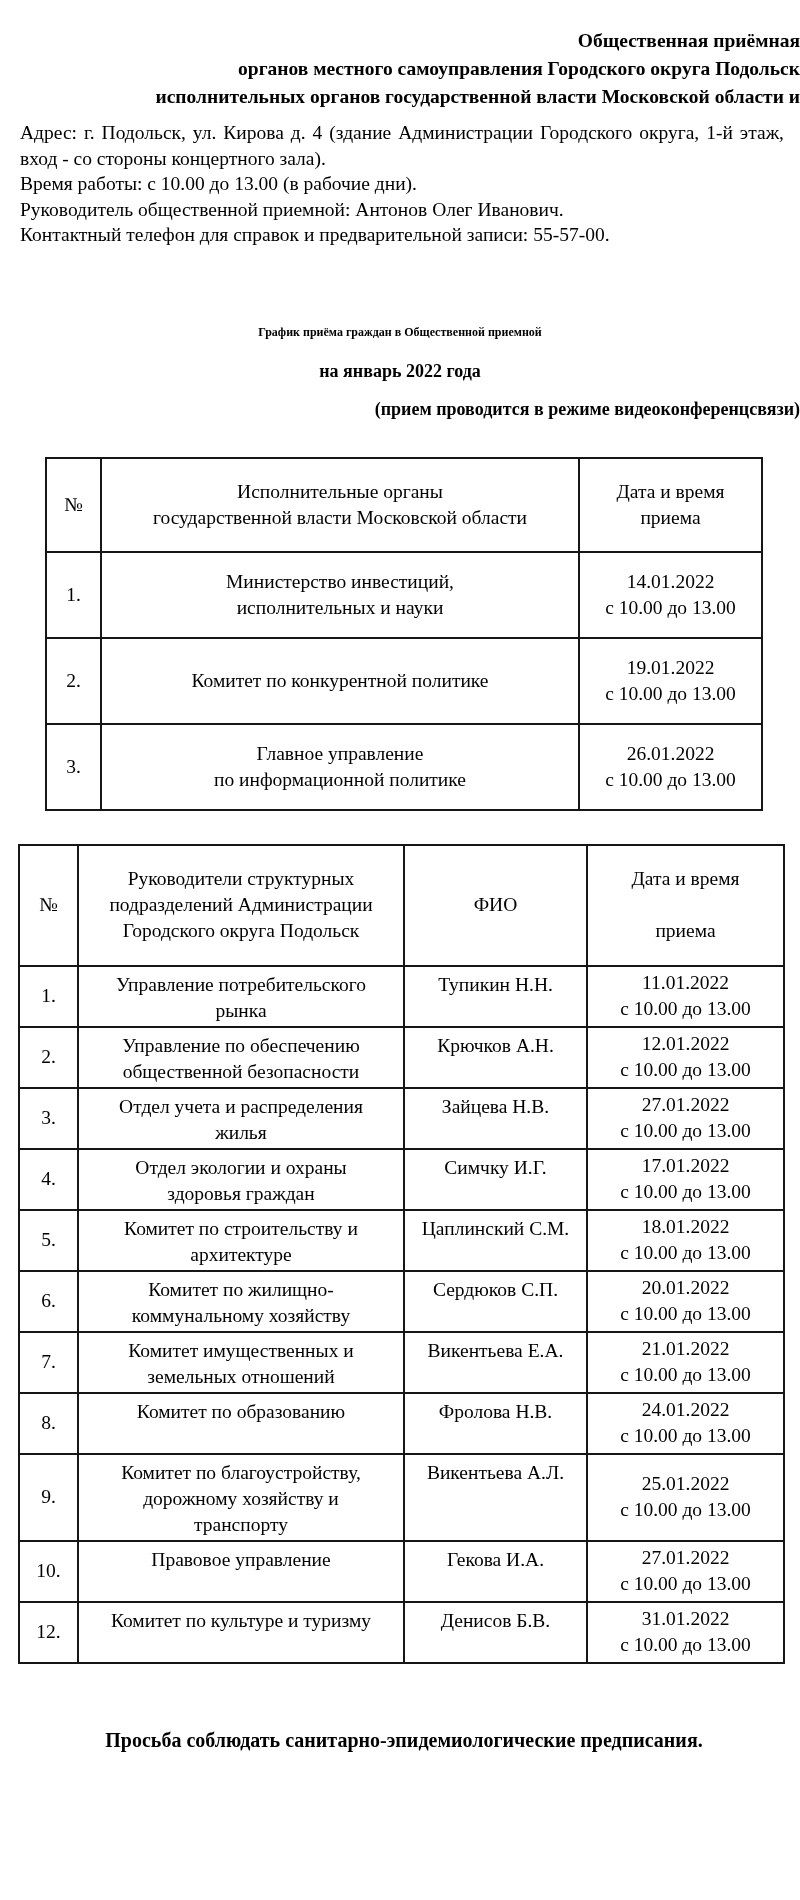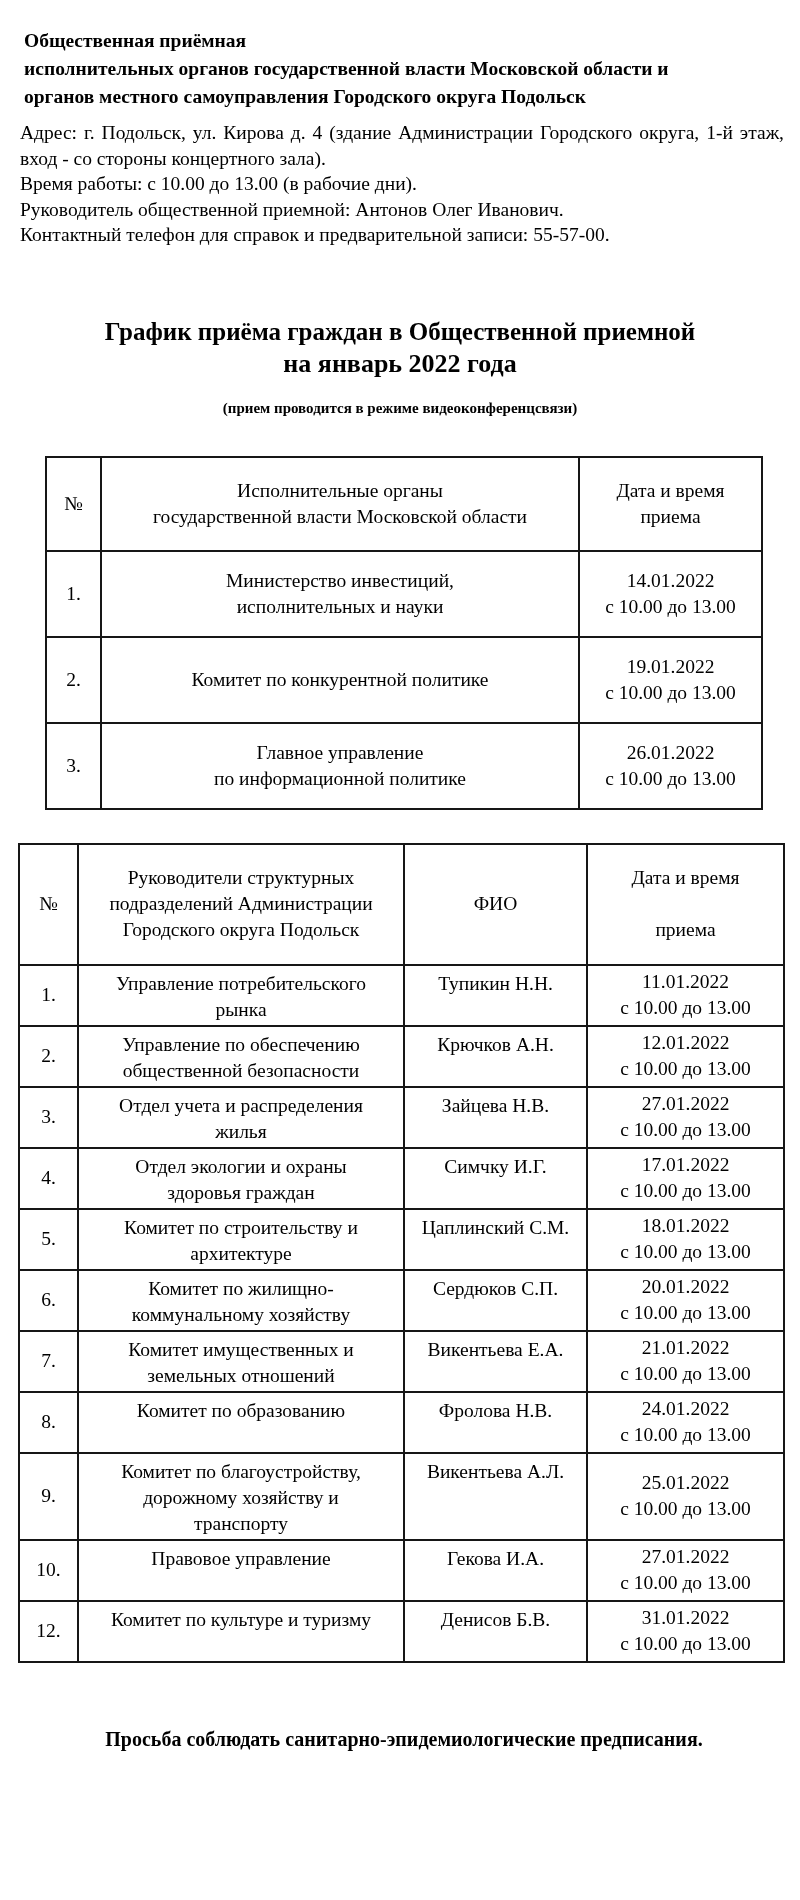--- a/index.html
+++ b/index.html
@@ -12,52 +12,51 @@
   }
   .page {
     position: relative;
     width: 800px;
     height: 1900px;
     background: #fff;
     overflow: hidden;
   }
   .doc-title {
     padding-top: 27px;
-    text-align: left;
+    text-align: right;
     font-weight: bold;
     font-size: 19.5px;
     line-height: 28px;
-    padding-left: 24px;
   }
   .info {
     margin: 9px 16px 0 20px;
     font-size: 19.5px;
     line-height: 25.5px;
   }
   .info p { margin: 0; }
   .info .justify { text-align: justify; }
   .sched-title {
     margin-top: 70px;
     text-align: center;
     font-weight: bold;
-    font-size: 25px;
+    font-size: 12px;
     line-height: 28px;
   }
   .sched-sub {
-    margin-top: 4px;
-    text-align: center;
-    font-weight: bold;
-    font-size: 26px;
+    margin-top: 11px;
+    text-align: center;
+    font-weight: bold;
+    font-size: 18px;
     line-height: 28px;
   }
   .sched-note {
-    margin-top: 16px;
-    text-align: center;
-    font-weight: bold;
-    font-size: 15px;
+    margin-top: 10px;
+    text-align: right;
+    font-weight: bold;
+    font-size: 18px;
     line-height: 28px;
   }
   table {
     border-collapse: collapse;
     table-layout: fixed;
   }
   th, td {
     border: 2px solid #161616;
     text-align: center;
     vertical-align: middle;
@@ -96,22 +95,22 @@
     padding-left: 8px;
   }
 </style>
 </head>
 <body>
 
 <div class="page">
 
   <div class="doc-title">
     <div>Общественная приёмная</div>
+    <div>органов местного самоуправления Городского округа Подольск</div>
     <div>исполнительных органов государственной власти Московской области и</div>
-    <div>органов местного самоуправления Городского округа Подольск</div>
   </div>
 
   <div class="info">
     <p class="justify">Адрес: г. Подольск, ул. Кирова д. 4 (здание Администрации Городского округа, 1-й этаж, вход - со стороны концертного зала).</p>
     <p>Время работы: с 10.00 до 13.00 (в рабочие дни).</p>
     <p>Руководитель общественной приемной: Антонов Олег Иванович.</p>
     <p>Контактный телефон для справок и предварительной записи: 55-57-00.</p>
   </div>
 
   <div class="sched-title">График приёма граждан в Общественной приемной</div>

